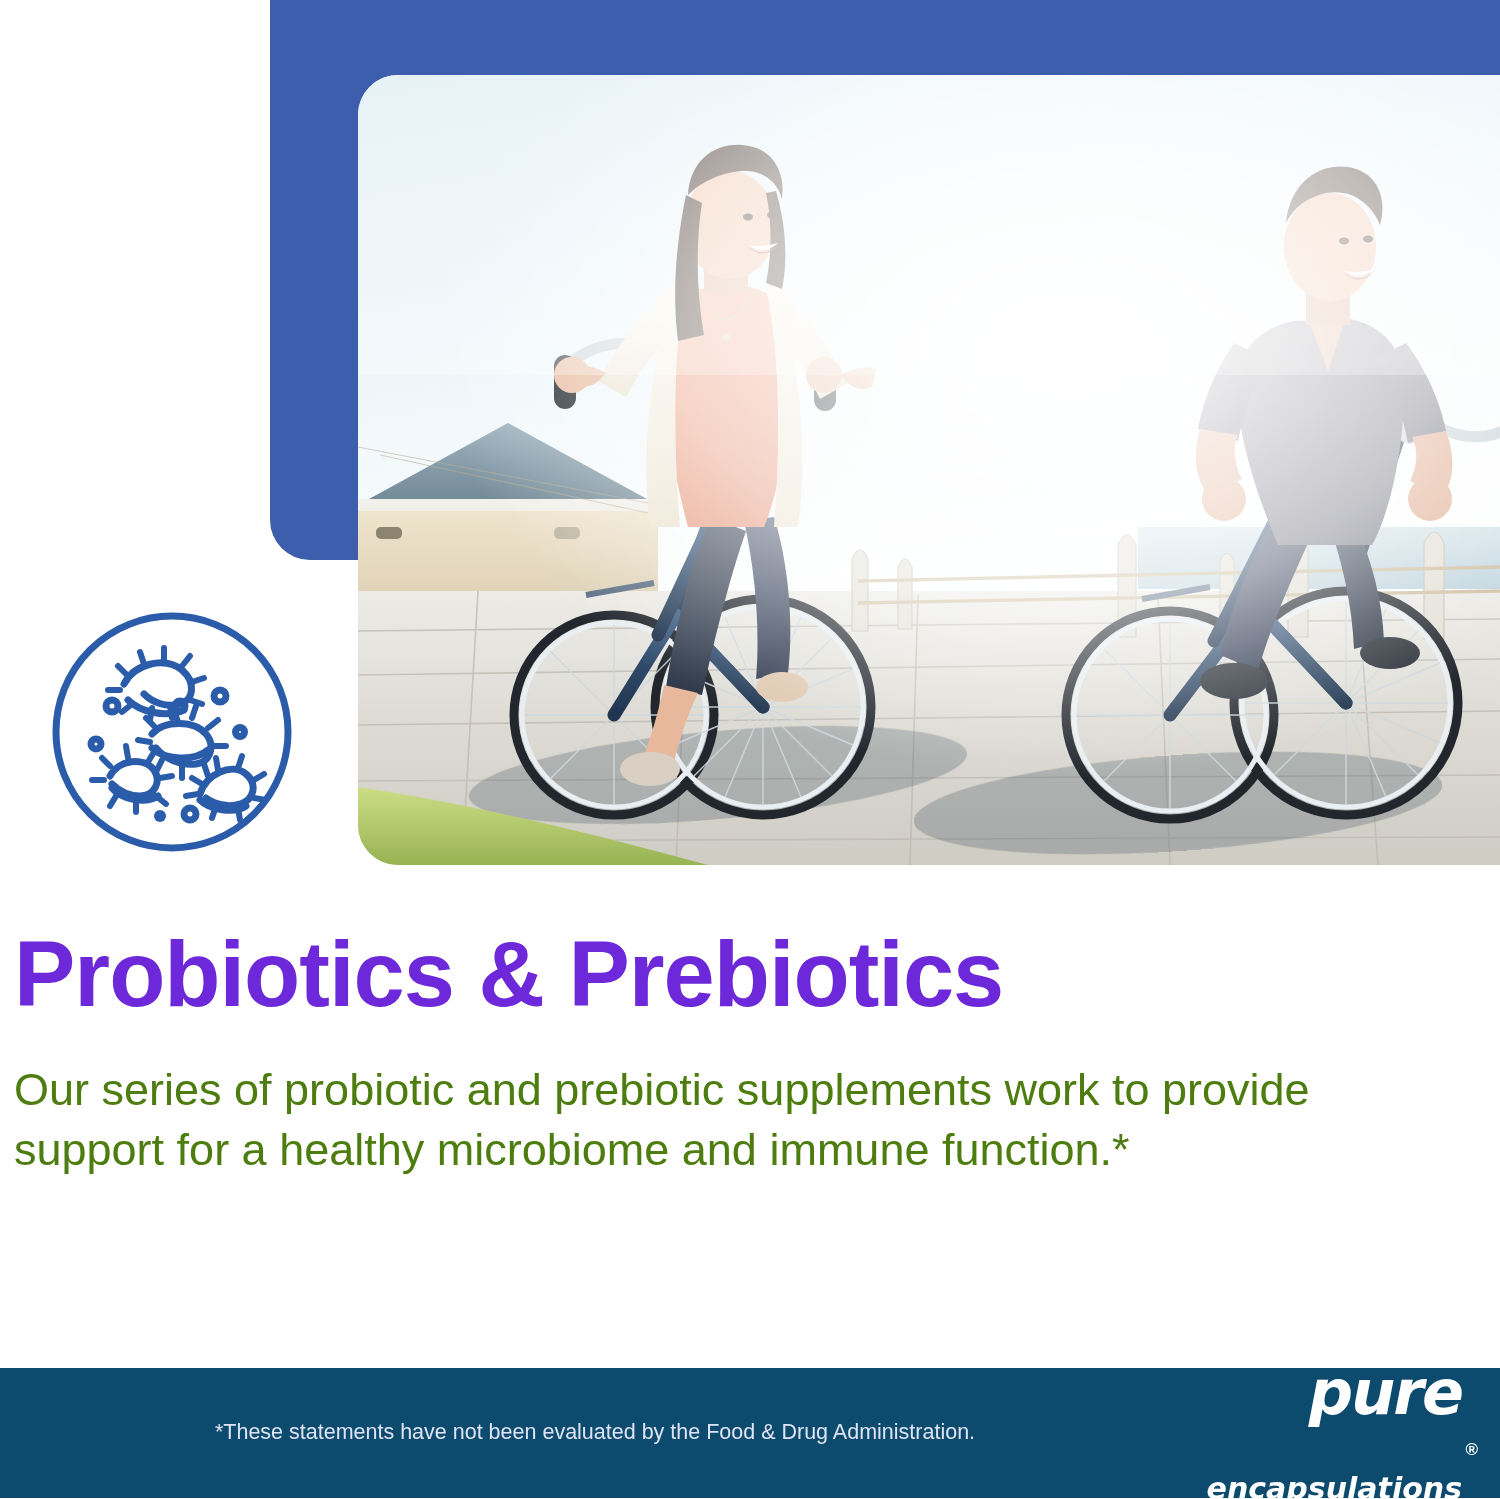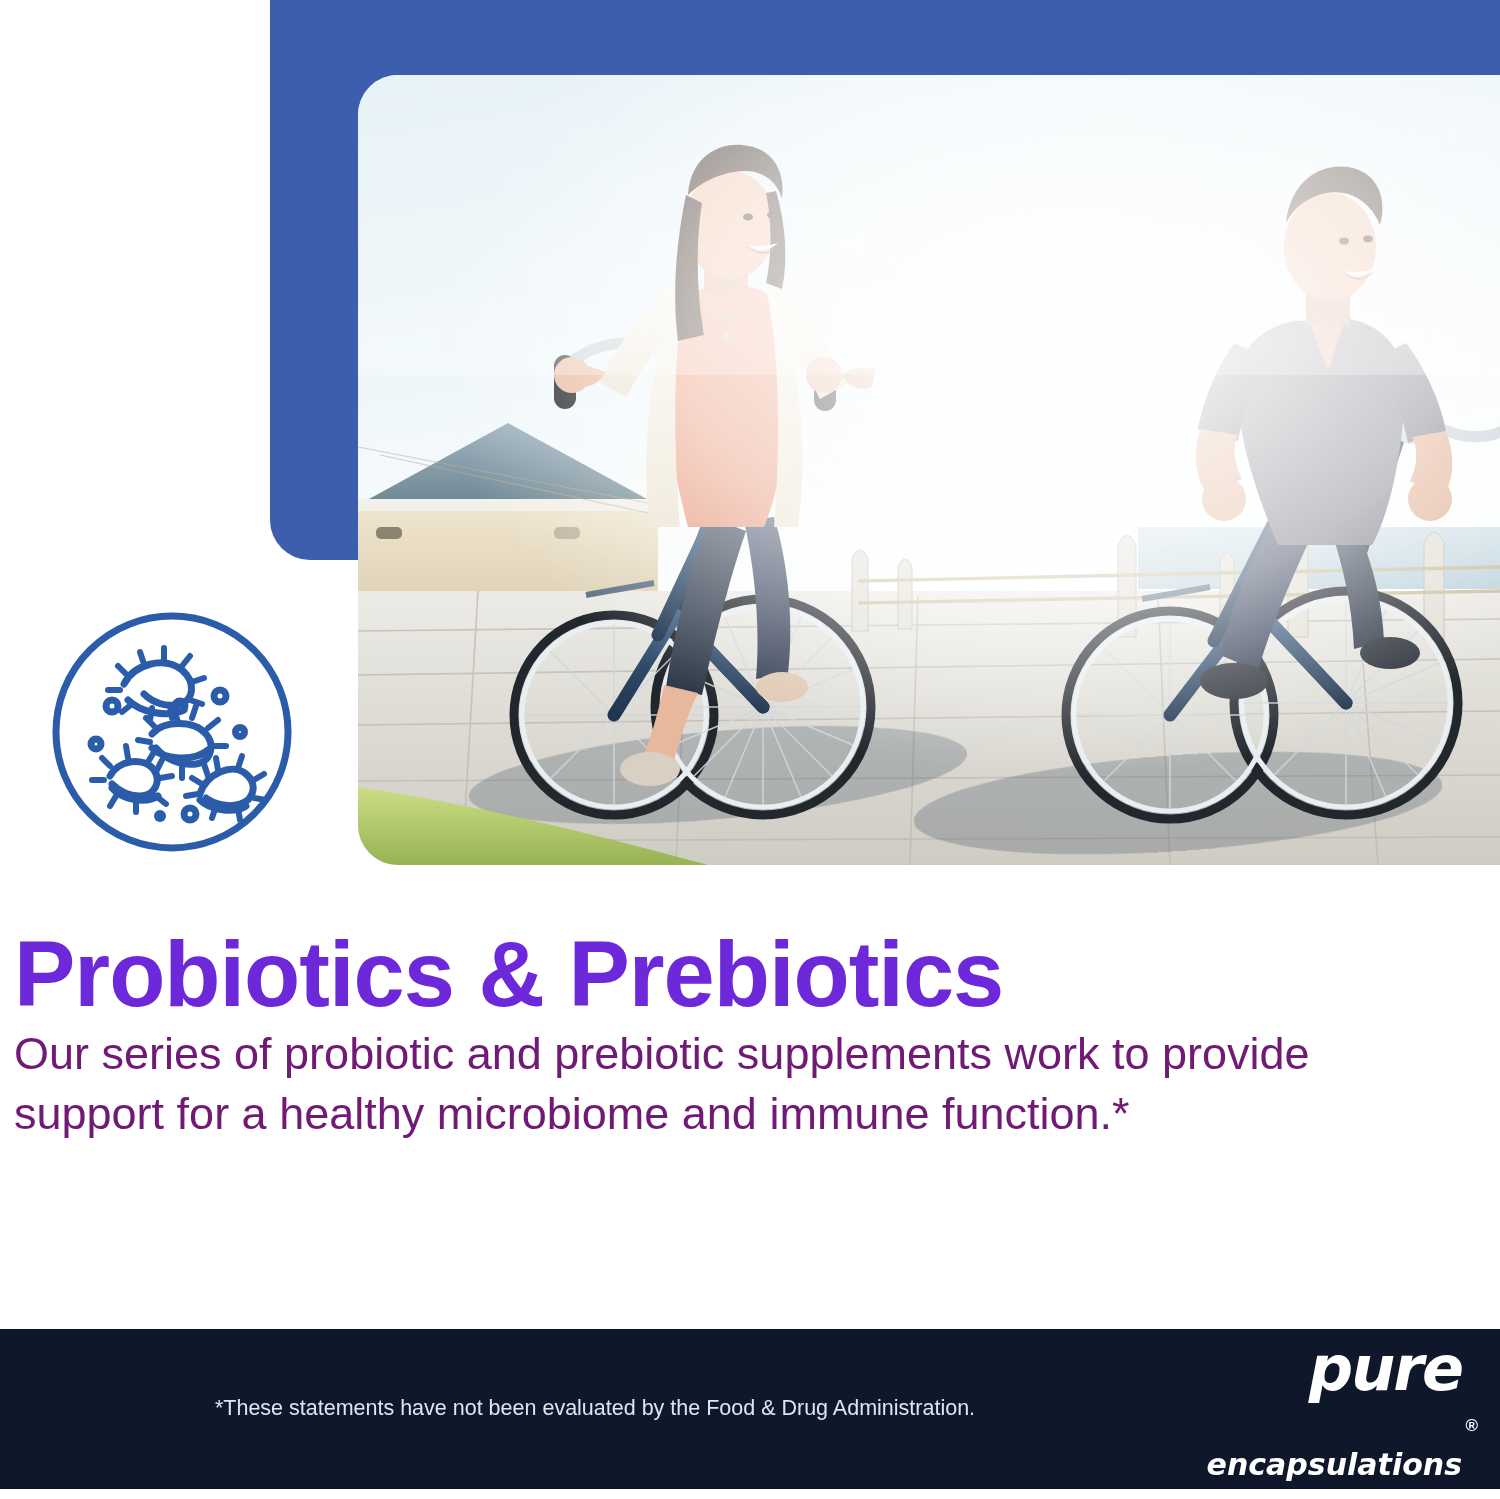--- a/index.html
+++ b/index.html
@@ -57,33 +57,34 @@
   }
   .headline{
     font-size:92px;
     font-weight:700;
     color:#6d28d9;
     letter-spacing:-1px;
     line-height:1.08;
     white-space:nowrap;
   }
   .subcopy{
+    margin-top:36px;
     font-size:45px;
     font-weight:300;
-    color:#701a75;
+    color:#4d7c0f;
     line-height:1.33;
     max-width:1400px;
   }
 
   
   .footer-band{
     position:absolute;
-    left:0; bottom:10px;
-    width:1500px; height:160px;
-    background:#0f172a;
+    left:0; bottom:1px;
+    width:1500px; height:130px;
+    background:#0c4a6e;
     z-index:4;
     display:flex;
     align-items:center;
   }
   .disclaimer{
     flex:1;
     text-align:center;
     color:#dfe4f5;
     font-size:21.5px;
     font-weight:300;

